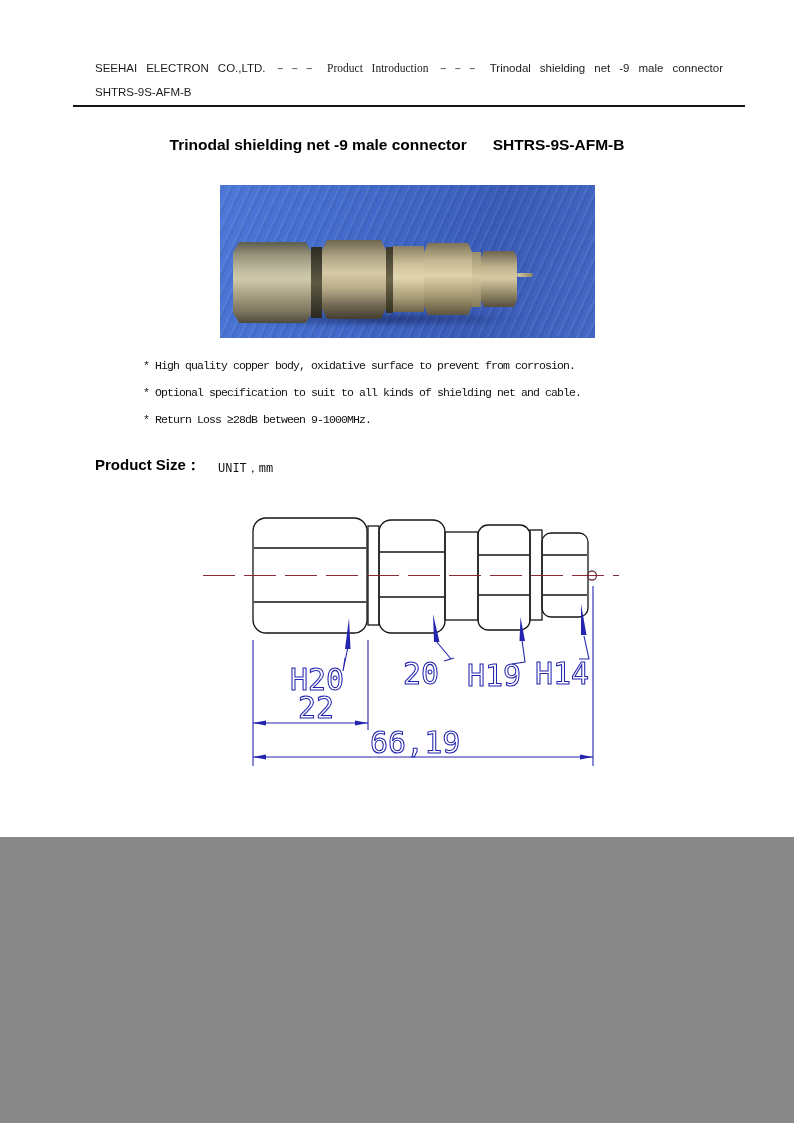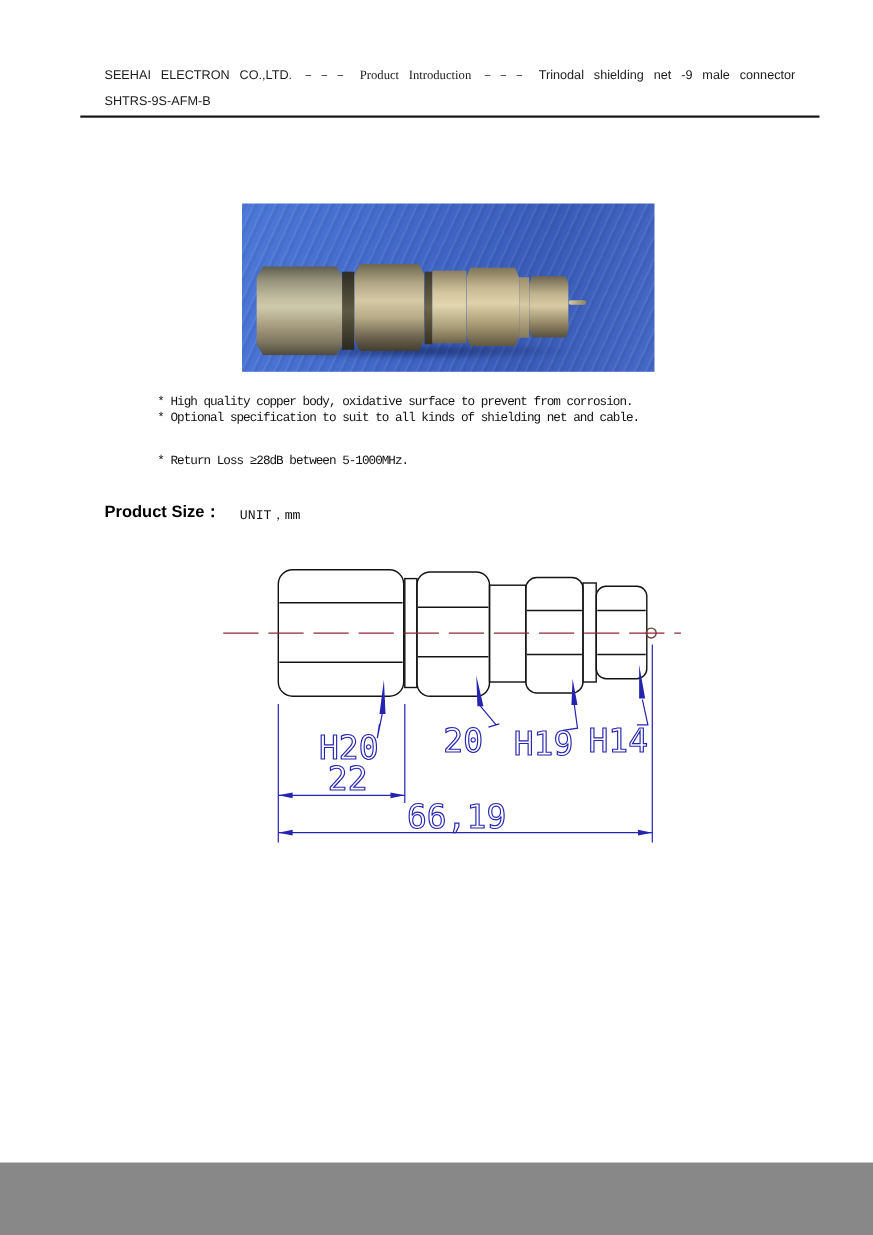--- a/index.html
+++ b/index.html
@@ -1,16 +1,16 @@
 <!DOCTYPE html>
 <html><head>
 <meta charset="utf-8">
 <style>
   html,body{margin:0;padding:0;background:#888;}
-  .page{position:relative;width:794px;height:1057px;background:#ffffff;margin:0 auto;
+  .page{position:relative;width:794px;height:837px;background:#ffffff;margin:0 auto;
         font-family:"Liberation Sans",sans-serif;color:#1a1a1a;overflow:hidden;}
   
   .header-line1{position:absolute;left:95px;top:61px;width:628px;font-size:11.5px;
         text-align:justify;text-align-last:justify;white-space:normal;color:#1c1c1c;}
   .hdr-doctype{font-family:"Liberation Serif",serif;}
   .hdr-dash{letter-spacing:3px;}
   .header-line2{position:absolute;left:95px;top:86px;font-size:11.5px;color:#1c1c1c;}
   .header-rule{position:absolute;left:73px;top:105px;width:672px;height:2px;background:#151515;}
   
   .title{position:absolute;left:0;top:136px;width:100%;text-align:center;
@@ -37,54 +37,57 @@
   .cn-seg3b{left:204px;top:58px;width:48px;height:72px;
         background:linear-gradient(180deg,#7d7357 0%,#c4b791 25%,#e0d3ab 45%,#ad9f78 70%,#5f5640 100%);}
   .cn-ring3{left:252px;top:67px;width:9px;height:55px;background:linear-gradient(180deg,#9a8f6c,#d6caa2 45%,#857a58);}
   .cn-seg4{left:261px;top:66px;width:36px;height:56px;
         background:linear-gradient(180deg,#6e6450 0%,#beb28c 28%,#d8cba4 48%,#9a8e6c 74%,#564e3c 100%);}
   .cn-pin{left:297px;top:88px;width:16px;height:4px;border-radius:2px;
         background:linear-gradient(90deg,#d5caa2,#8d8364);}
   
   .feature{position:absolute;left:95px;font-family:"Liberation Mono","DejaVu Sans Mono",monospace;
         font-size:11.5px;letter-spacing:-0.9px;color:#111;white-space:nowrap;margin-left:48px;}
-  .f1{top:359px;} .f2{top:374px;} .f3{top:413px;}
+  .f1{top:359px;} .f2{top:386px;} .f3{top:413px;}
   
   .install-heading{position:absolute;left:95px;top:456px;font-size:15px;font-weight:bold;color:#000;}
   .unit-label{position:absolute;left:218px;top:460px;font-family:"Liberation Mono","DejaVu Sans Mono",monospace;
         font-size:12px;color:#111;}
   .drawing{position:absolute;left:195px;top:500px;}
   .drawing text{font-family:"DejaVu Sans Mono","Liberation Mono",monospace;}
 </style>
 </head>
 <body>
 
 <div class="page">
 
   <div class="header-line1"><span>SEEHAI ELECTRON CO.,LTD.</span> <span class="hdr-dash">－－－</span> <span class="hdr-doctype">Product Introduction</span> <span class="hdr-dash">－－－</span> <span>Trinodal shielding net -9 male connector</span></div>
   <div class="header-line2">SHTRS-9S-AFM-B</div>
   <div class="header-rule"></div>
 
+  <div class="title">
+    <span>Trinodal shielding net -9 male connector</span><span class="model">SHTRS-9S-AFM-B</span>
+  </div>
 
   <div class="photo">
     <div class="cn-shadow"></div>
     <div class="cn-seg1 hex"></div>
     <div class="cn-ring1"></div>
     <div class="cn-seg2 hex"></div>
     <div class="cn-ring2"></div>
     <div class="cn-seg3a"></div>
     <div class="cn-seg3b hex"></div>
     <div class="cn-ring3"></div>
     <div class="cn-seg4 hex"></div>
     <div class="cn-pin"></div>
   </div>
 
   <div class="feature f1">* High quality copper body, oxidative surface to prevent from corrosion.</div>
   <div class="feature f2">* Optional specification to suit to all kinds of shielding net and cable.</div>
-  <div class="feature f3">* Return Loss ≥28dB between 5-1000MHz.</div>
+  <div class="feature f3">* Return Loss ≥28dB between 9-1000MHz.</div>
 
   <div class="install-heading">Product Size：</div>
   <div class="unit-label">UNIT，mm</div>
 
   <svg class="drawing" width="430" height="280" viewBox="0 0 430 280">
 
     <g stroke="#141414" stroke-width="1.3" fill="none">
       <rect x="58" y="18" width="114" height="115" rx="13"></rect>
       <path d="M59,48 H171 M59,102 H171"></path>
       <rect x="173" y="26" width="11" height="99"></rect>

